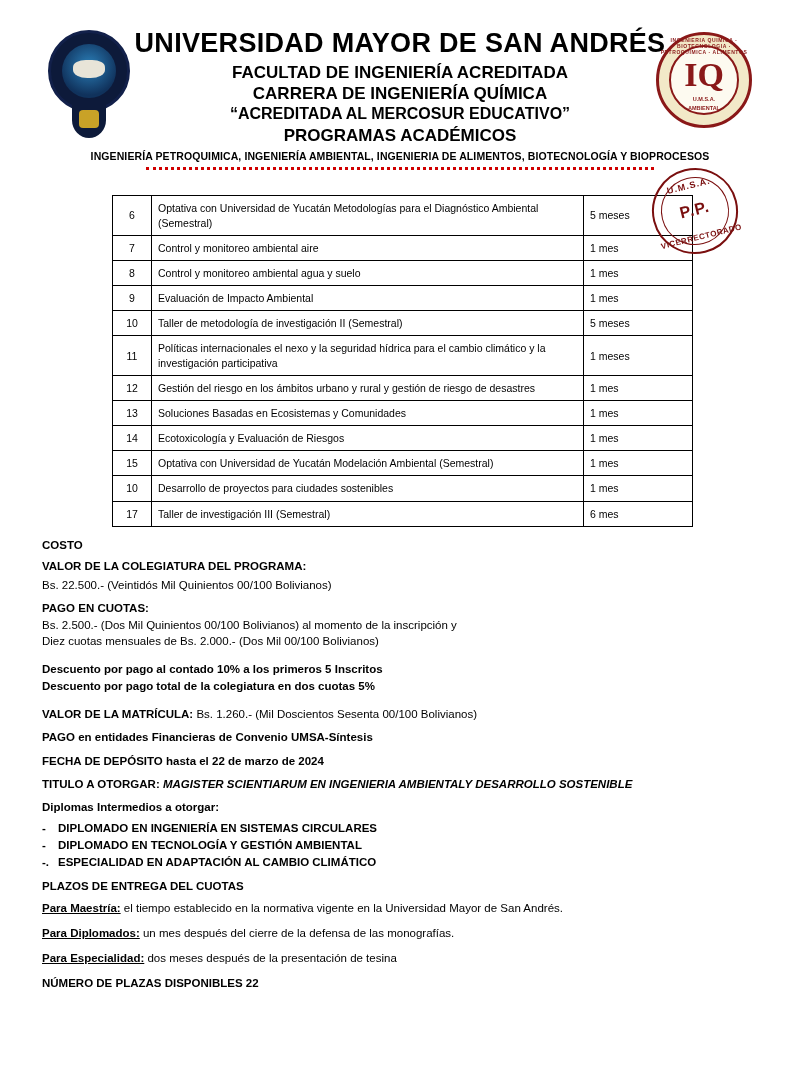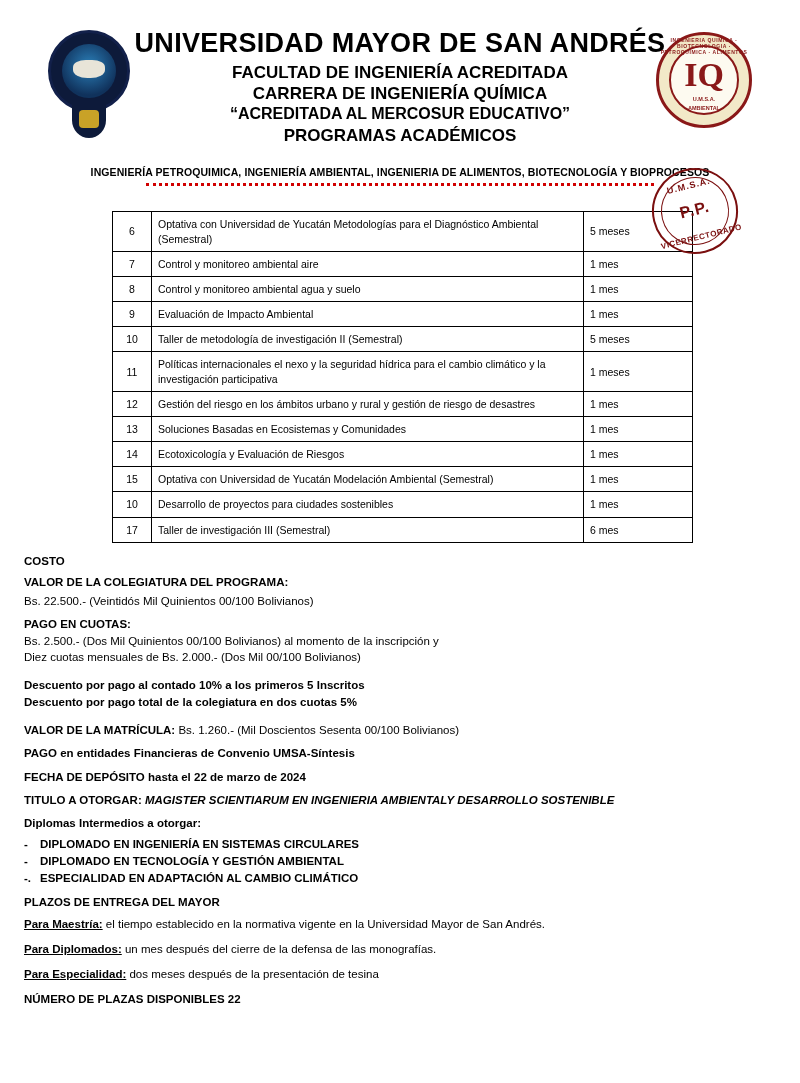--- a/index.html
+++ b/index.html
@@ -51,21 +51,21 @@
     line-height: 1.3;
   }
   .header-line5 {
     font-size: 17px;
     font-weight: bold;
     line-height: 1.25;
   }
   .header-programs {
     font-size: 10.5px;
     font-weight: bold;
-    margin-top: 20px;
+    margin-top: 4px;
     letter-spacing: 0.1px;
   }
   .header-rule {
     margin: 5px auto 0 auto;
     width: 508px;
     height: 3px;
     border-top: 3px dotted #d00000;
   }
 
   
@@ -257,21 +257,21 @@
   }
   td.dur {
     width: 96px;
     text-align: left;
     padding-left: 14px;
     font-size: 10.5px;
   }
 
   
   .content {
-    padding: 10px 0 0 24px;
+    padding: 10px 0 0 42px;
     width: 740px;
     box-sizing: border-box;
   }
   .b { font-weight: bold; }
   .line {
     font-size: 11.5px;
     line-height: 1.42;
   }
   .line.bold { font-weight: bold; }
   .gap-s { height: 7px; }
@@ -470,21 +470,21 @@
       <li>
         <span class="dash">-</span>
         <span>DIPLOMADO EN TECNOLOGÍA Y GESTIÓN AMBIENTAL</span>
       </li>
       <li>
         <span class="dash">-.</span>
         <span>ESPECIALIDAD EN ADAPTACIÓN AL CAMBIO CLIMÁTICO</span>
       </li>
     </ul>
 
-    <div class="plazos-head">PLAZOS DE ENTREGA DEL MAYOR</div>
+    <div class="plazos-head">PLAZOS DE ENTREGA DEL CUOTAS</div>
 
     <div class="para-row">
       <span class="underline-lbl">Para Maestría:</span><span> el tiempo establecido en la normativa vigente en la Universidad Mayor de San Andrés.</span>
     </div>
     <div class="para-row">
       <span class="underline-lbl">Para Diplomados:</span><span> un mes después del cierre de la defensa de las monografías.</span>
     </div>
     <div class="para-row">
       <span class="underline-lbl">Para Especialidad:</span><span> dos meses después de la presentación de tesina</span>
     </div>

